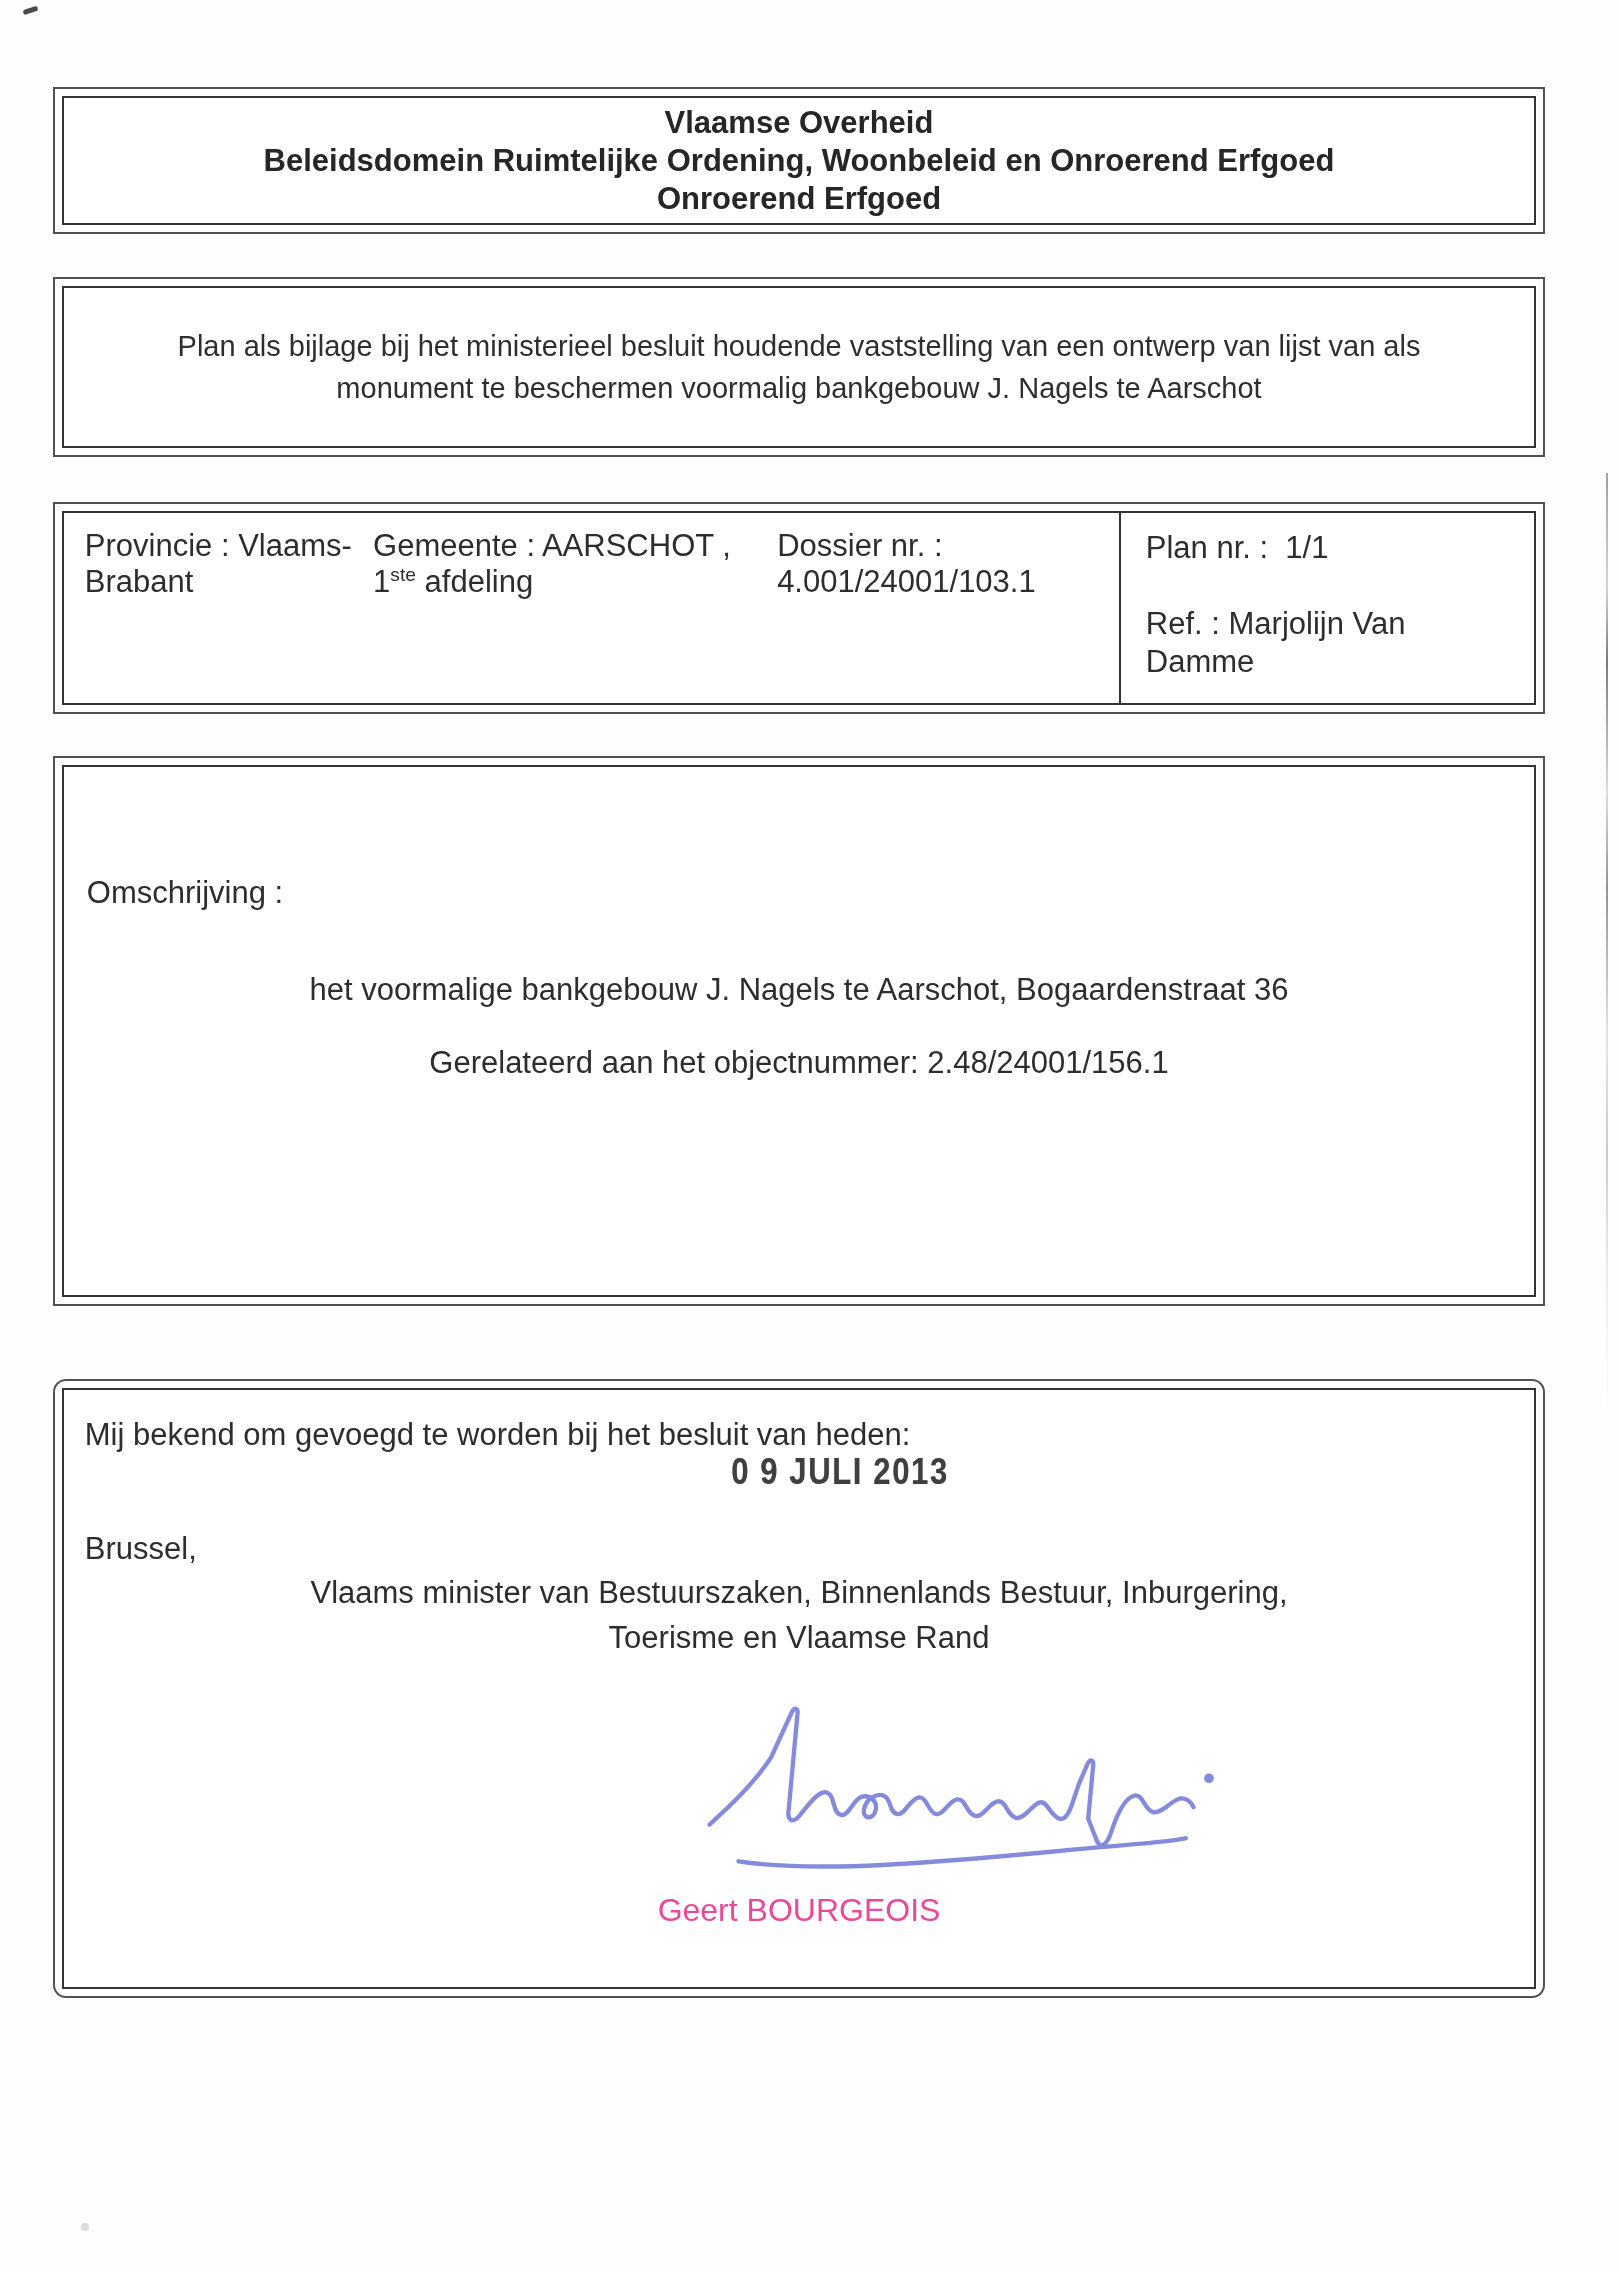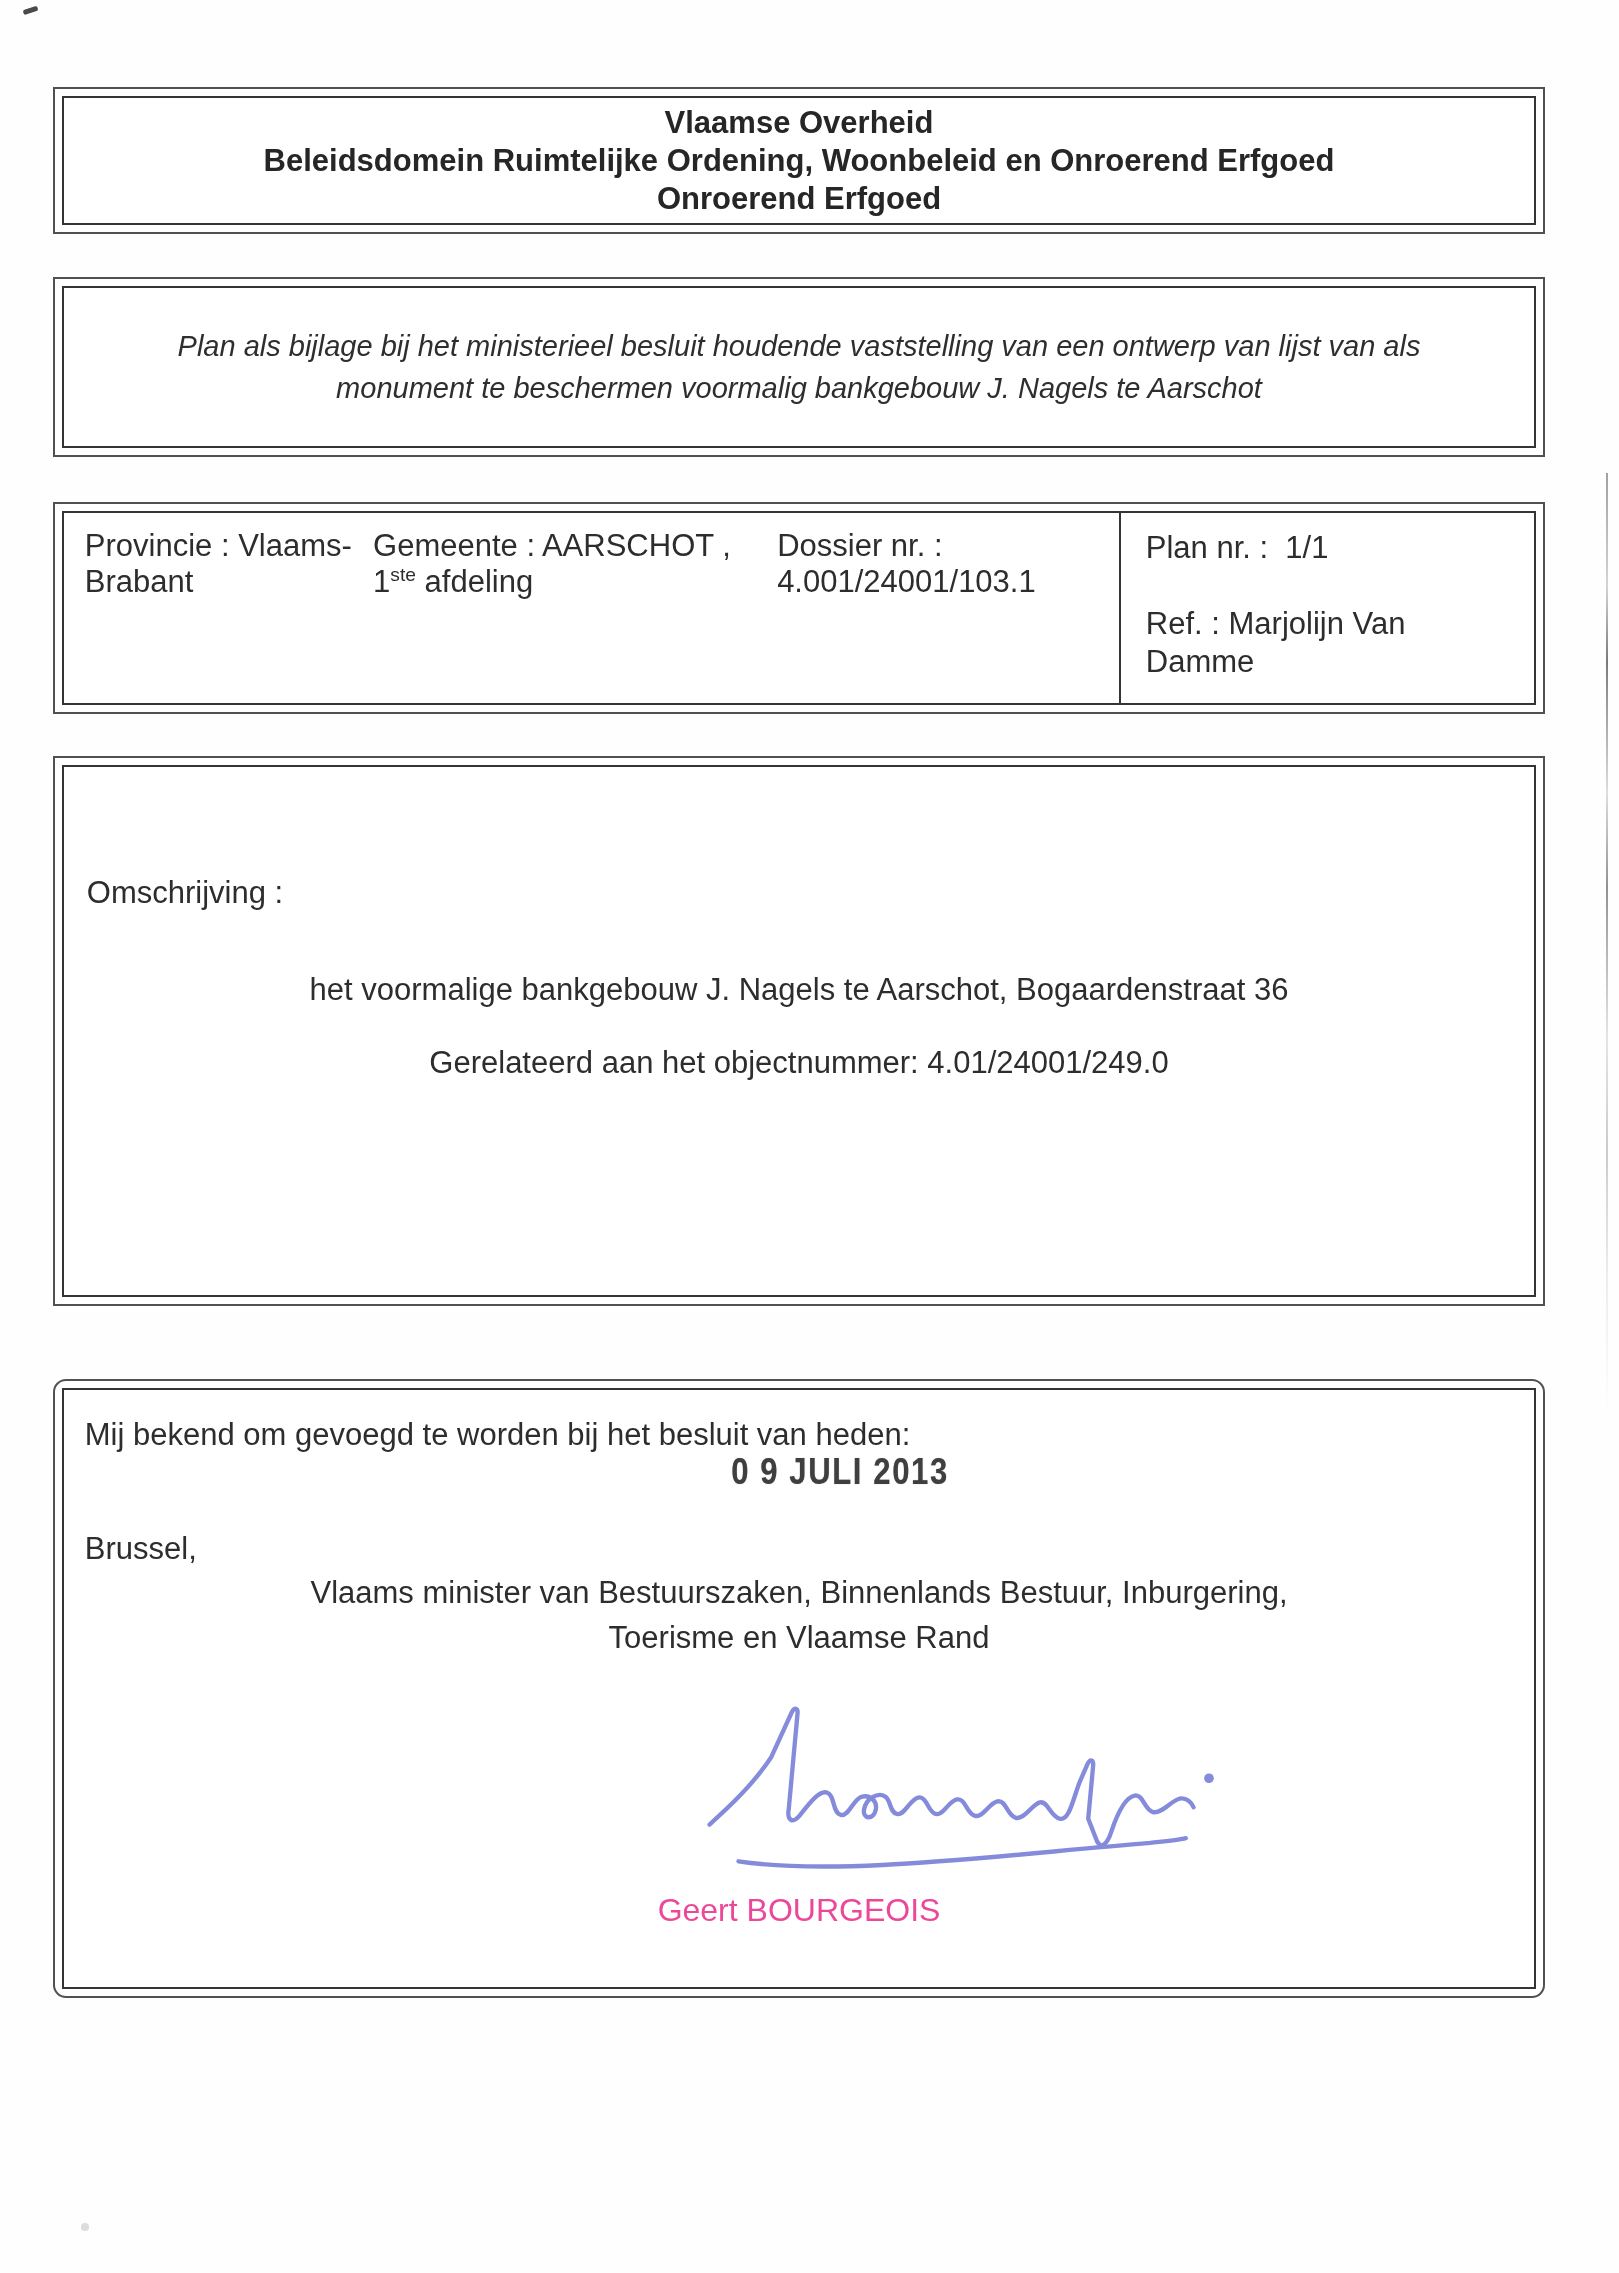--- a/index.html
+++ b/index.html
@@ -13,21 +13,21 @@
   .dbox {
     position:absolute; left:53px; width:1492px;
     border:2.9px solid #515151; padding:6.8px; box-sizing:border-box; background:#fff;
   }
   .dbox-inner {
     border:2.9px solid #343434; width:100%; height:100%;
     box-sizing:border-box; position:relative;
   }
 
   .box-header       { top:87px;   height:147px; }
-  .box-title        { top:277px;  height:180px;font-style:italic; }
+  .box-title        { top:277px;  height:180px; }
   .box-details      { top:502px;  height:212px; }
   .box-omschrijving { top:756px;  height:550px; }
   .box-besluit      { top:1379px; height:619px;border-radius:13px; }
 
   .center-col {
     display:flex; flex-direction:column; justify-content:center; align-items:center;
     height:100%; text-align:center;
   }
   .header-line { font-weight:bold; font-size:31px; line-height:38px; color:#262626; }
   .title-line  { font-size:29px; line-height:42px; color:#2e2e2e; }
@@ -116,21 +116,21 @@
           <div class="pre">Damme</div>
         </div>
       </div>
     </div>
   </section>
 
   <section class="dbox box-omschrijving">
     <div class="dbox-inner">
       <div class="om-label">Omschrijving :</div>
       <div class="om-line1">het voormalige bankgebouw J. Nagels te Aarschot, Bogaardenstraat 36</div>
-      <div class="om-line2">Gerelateerd aan het objectnummer: 4.01/24001/249.0</div>
+      <div class="om-line2">Gerelateerd aan het objectnummer: 2.48/24001/156.1</div>
     </div>
   </section>
 
   <section class="dbox box-besluit">
     <div class="dbox-inner">
       <div class="besluit-intro">Mij bekend om gevoegd te worden bij het besluit van heden:</div>
       <div class="date-stamp-wrap">
         <span class="date-stamp">0 9 JULI 2013</span>
       </div>
       <div class="besluit-place">Brussel,</div>

